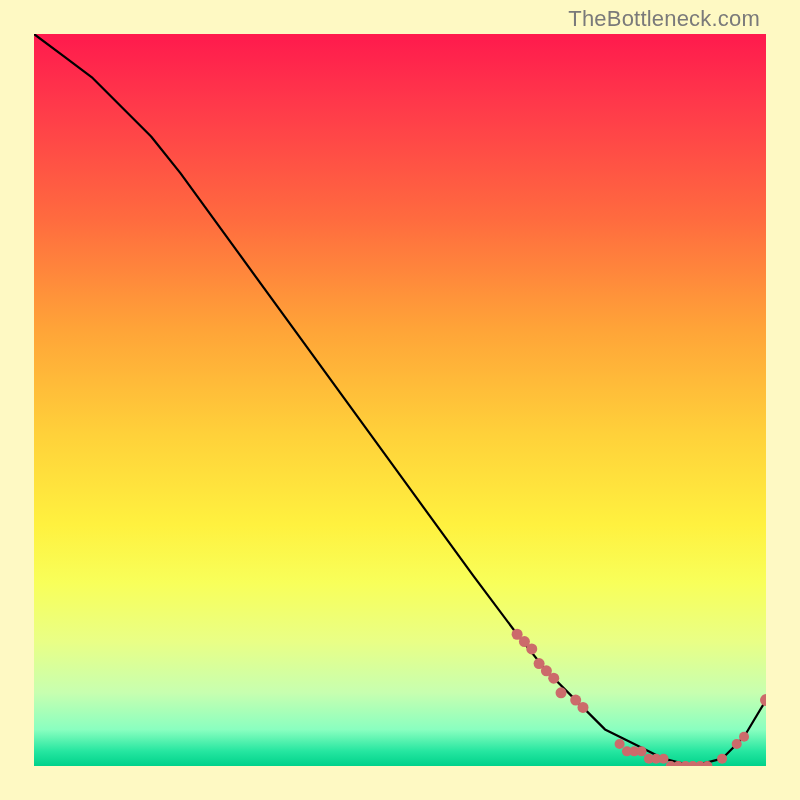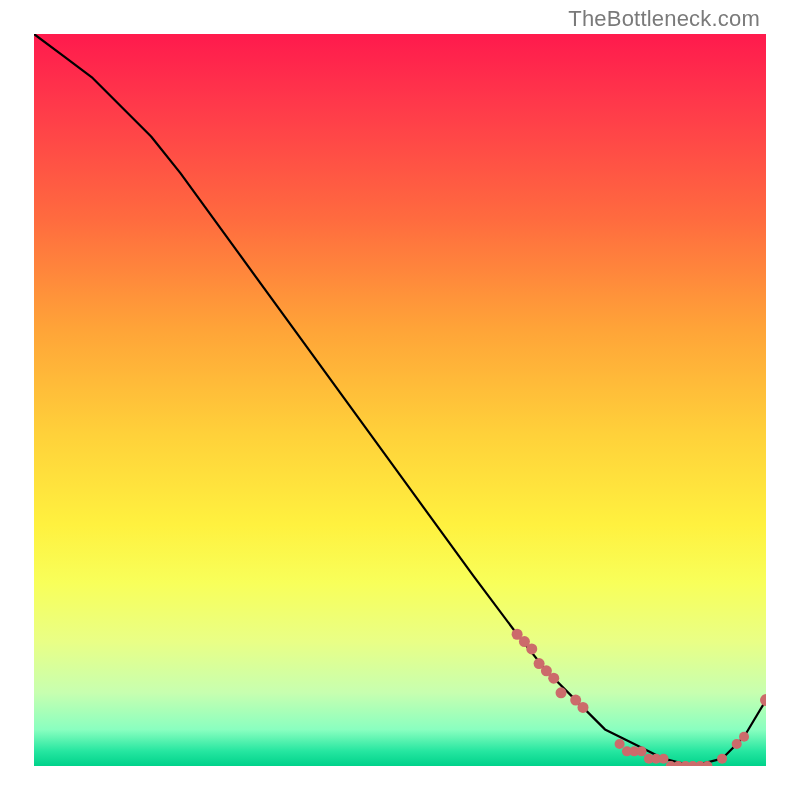--- a/index.html
+++ b/index.html
@@ -8,21 +8,21 @@
     width: 800px;
     height: 800px;
     background: #000;
     overflow: hidden;
     font-family: Arial, Helvetica, sans-serif;
   }
   .stage {
     position: relative;
     width: 800px;
     height: 800px;
-    background: #ffffff;
+    background: #fef9c3;
   }
   .plot {
     position: absolute;
     left: 34px;
     top: 34px;
     width: 732px;
     height: 732px;
     
     background: linear-gradient(
       to bottom,

